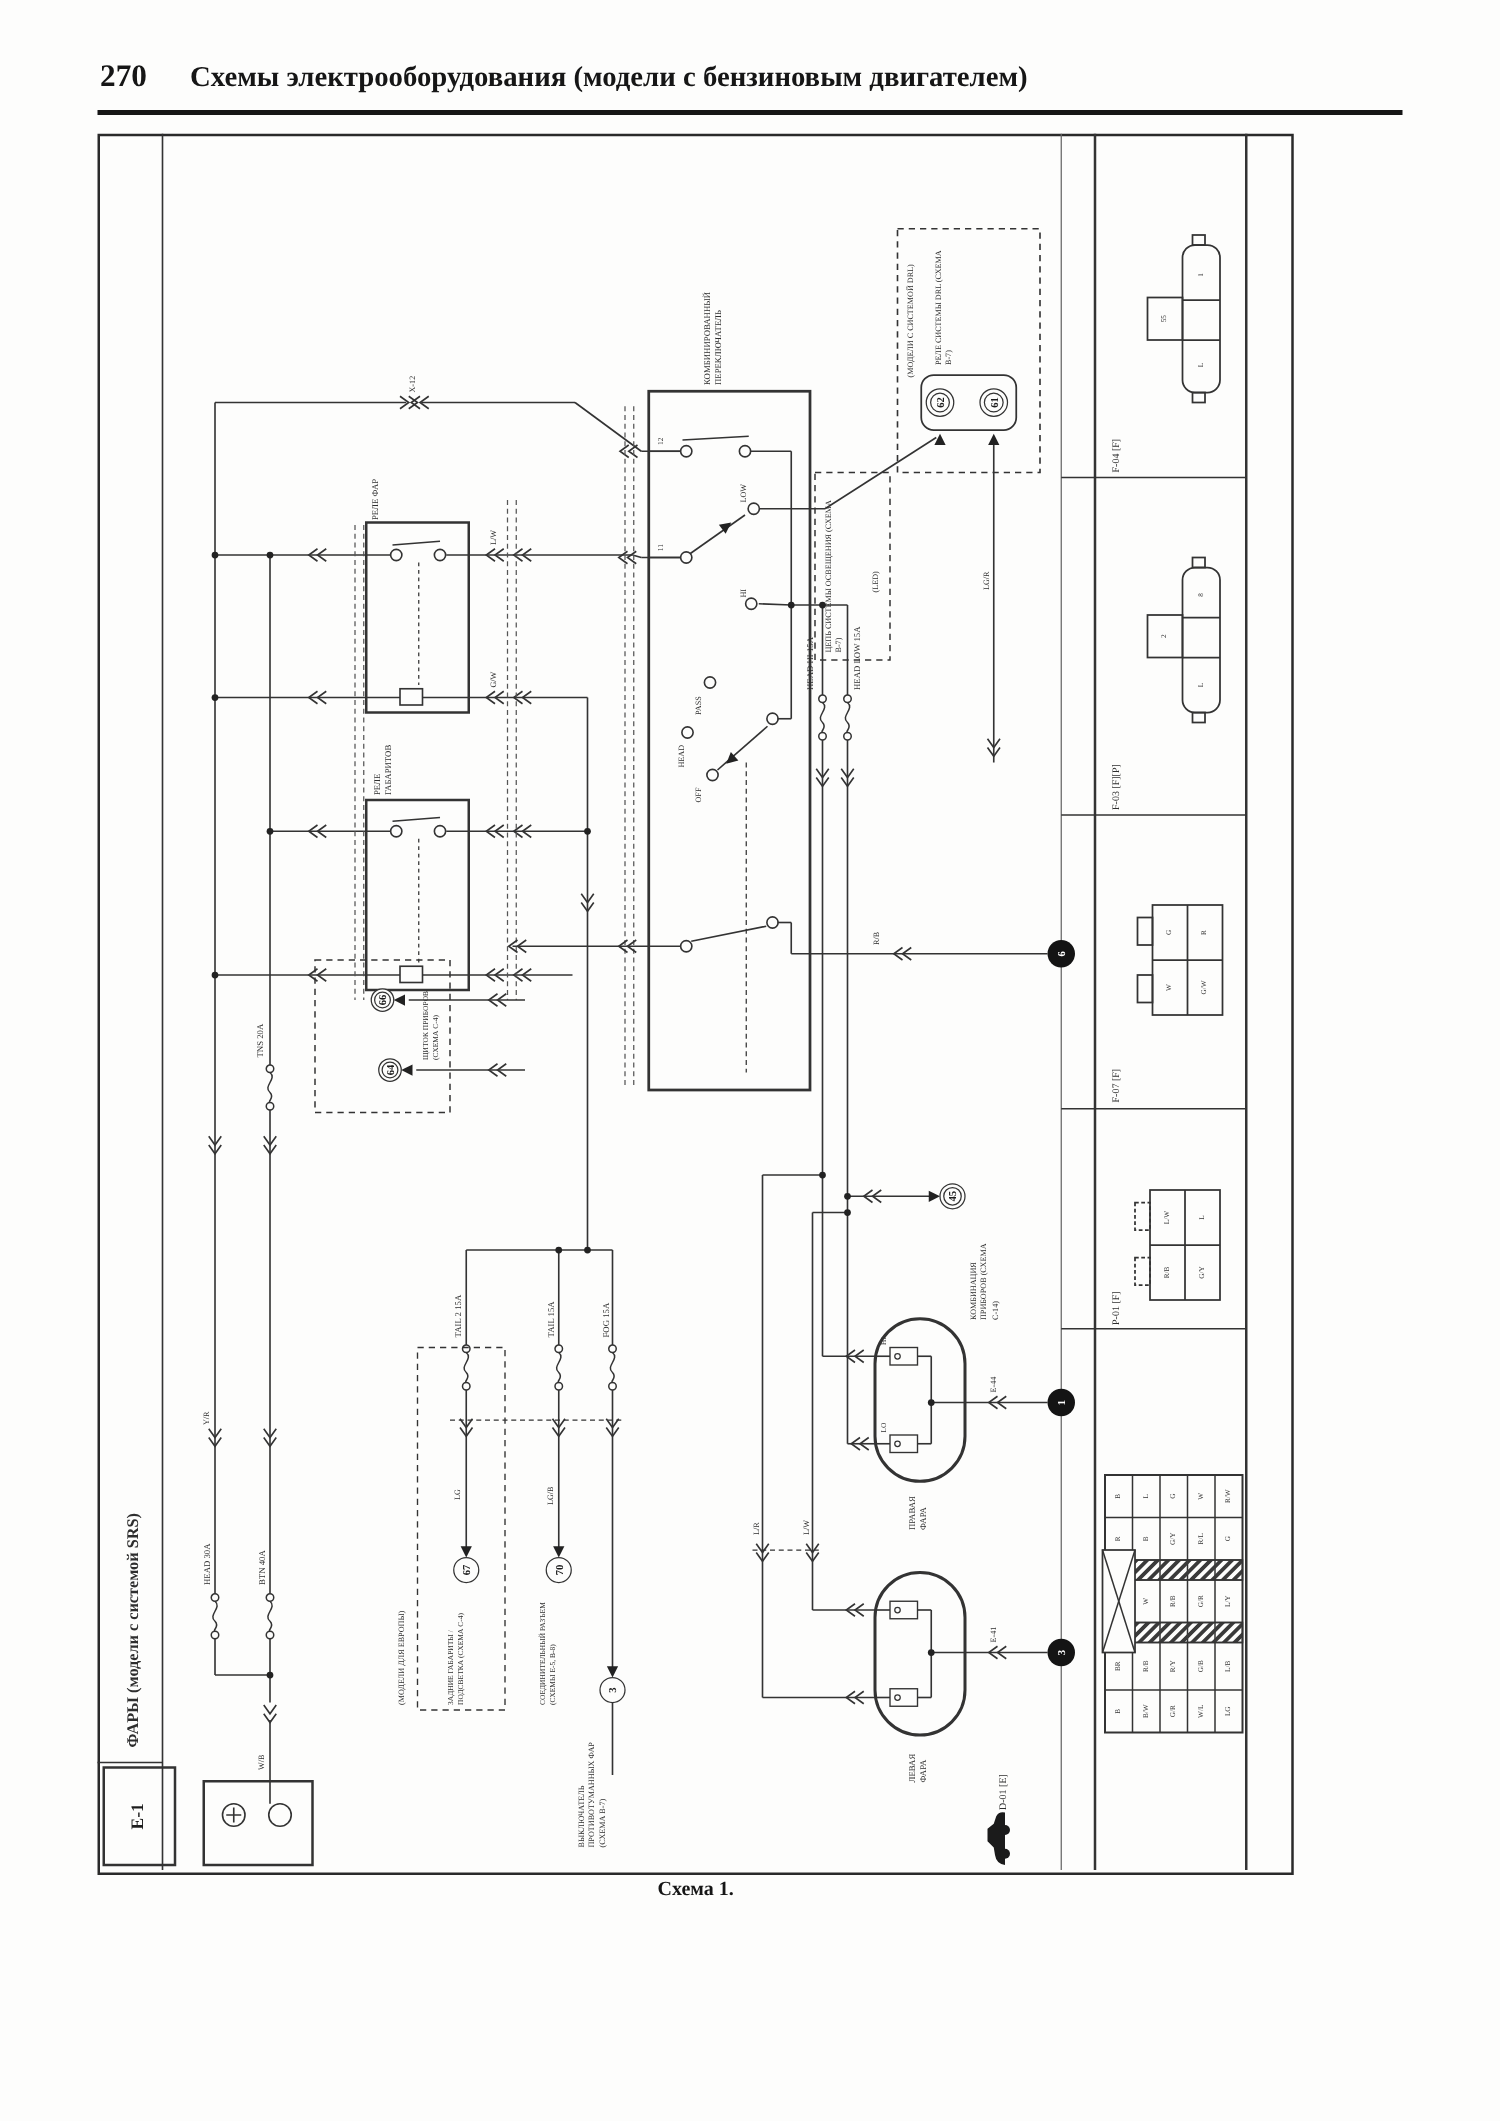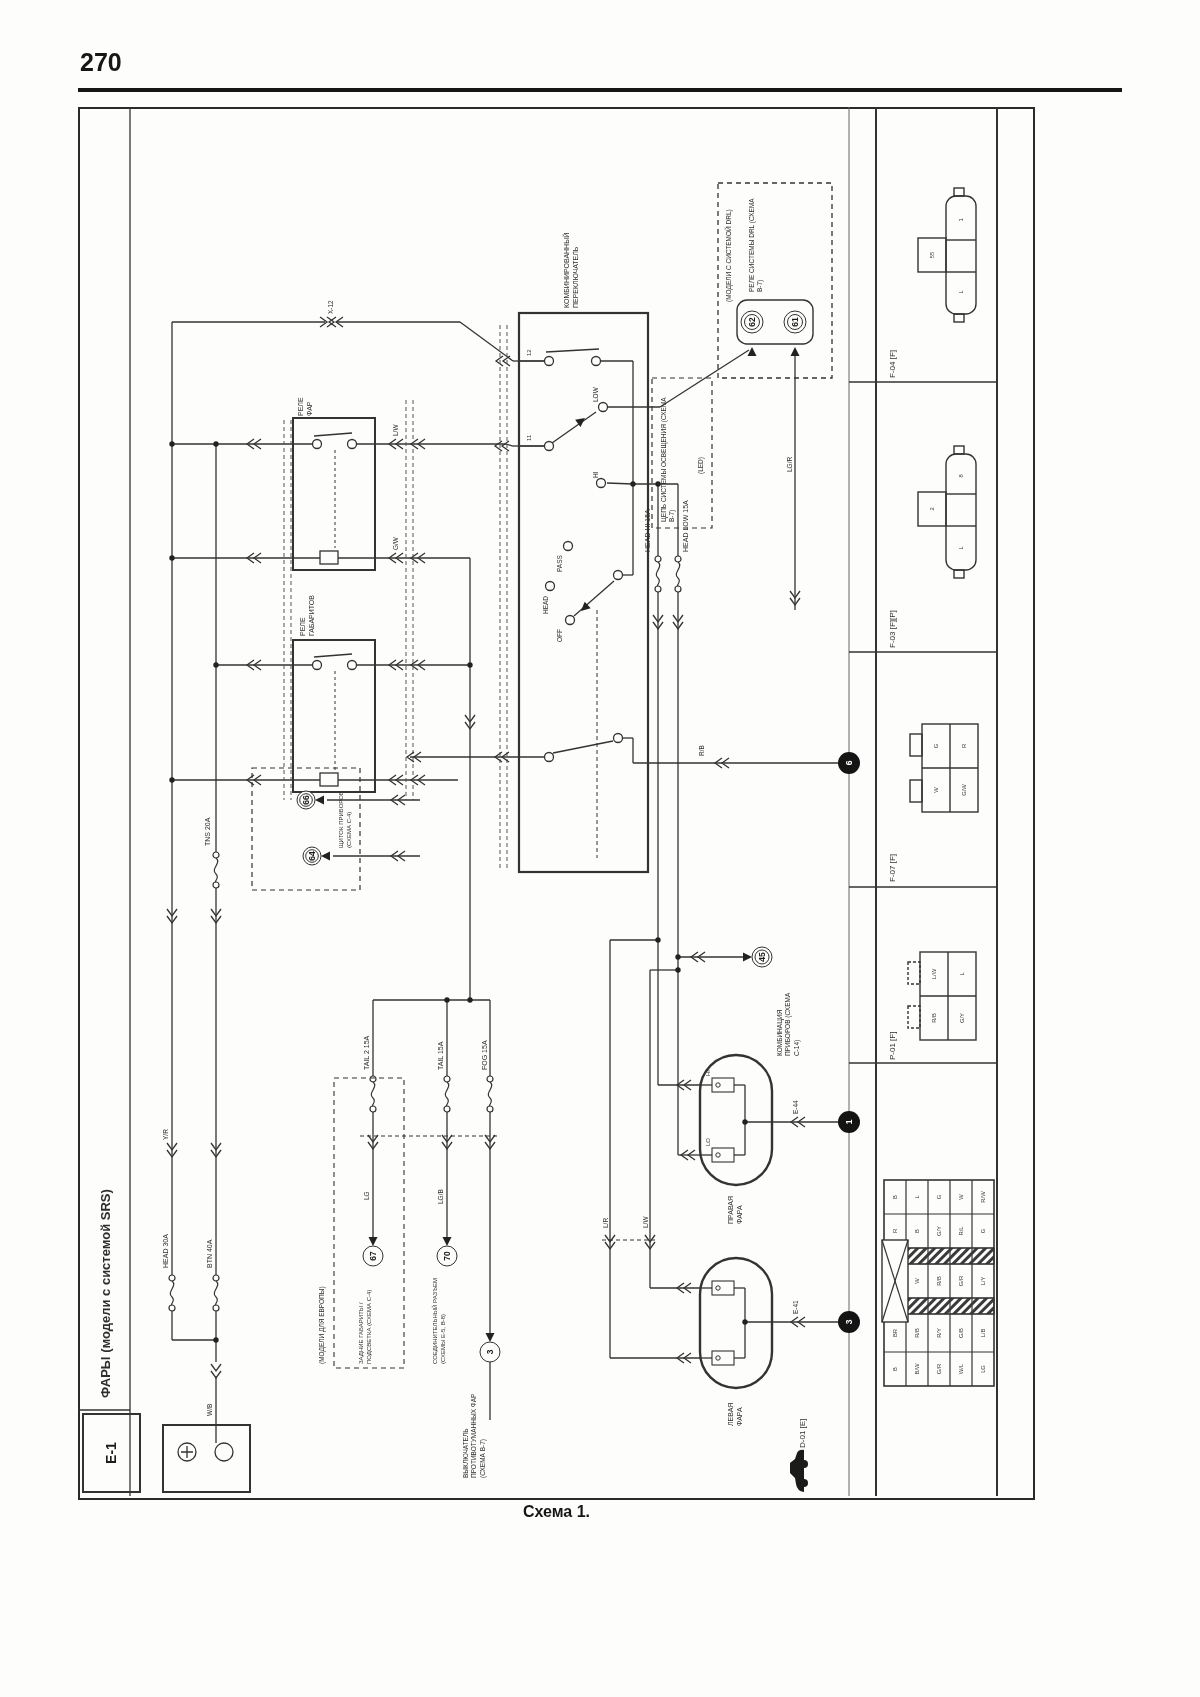--- a/index.html
+++ b/index.html
@@ -1,17 +1,17 @@
 <!DOCTYPE html>
 <html><head>
 <meta charset="utf-8">
 <style>
   html,body{margin:0;padding:0;background:#ffffff;}
   .sheet{position:relative;width:1200px;height:1697px;background:#fdfdfc;
-         font-family:Liberation Sans, sans-serif;color:#222;overflow:hidden;}
+         font-family:Liberation Serif, serif;color:#222;overflow:hidden;}
   .h{position:absolute;white-space:nowrap;}
   .v{position:absolute;transform-origin:0 0;transform:rotate(-90deg);
      white-space:nowrap;line-height:1.25;color:#2e2e2e;}
   .vm{position:absolute;transform-origin:0 0;transform:rotate(-90deg);
       white-space:normal;line-height:1.3;color:#2e2e2e;}
   .cnum{position:absolute;transform:translate(-50%,-50%) rotate(-90deg);
         font-weight:bold;font-size:8.5px;color:#1c1c1c;white-space:nowrap;}
   .cnum.wht{color:#fff;}
   .cc{position:absolute;transform:translate(-50%,-50%) rotate(-90deg);
       font-size:5.8px;color:#333;white-space:nowrap;}
@@ -21,20 +21,21 @@
   .frame{position:absolute;left:78px;top:107px;width:953px;height:1389px;border:2px solid #2a2a2a;}
   .caption{left:78px;top:1503px;width:957px;text-align:center;font-size:16px;font-weight:bold;color:#161616;}
   svg{position:absolute;left:0;top:0;}
 </style>
 </head>
 <body>
 
 <div class="sheet">
 
   <div class="h pgnum">270</div>
+  <div class="h ptitle">Схемы электрооборудования (модели с бензиновым двигателем)</div>
   <div class="hrule"></div>
   <div class="frame"></div>
 
   <svg width="1200" height="1697" viewBox="0 0 1200 1697">
     <defs>
       <pattern id="hatch" width="6" height="6" patternUnits="userSpaceOnUse" patternTransform="rotate(45)">
         <rect width="3" height="6" fill="#3a3a3a"></rect>
       </pattern>
       <g id="chev" fill="none" stroke="#333" stroke-width="1.3">
         <path d="M-2,-5 L-9,0 L-2,5"></path>

